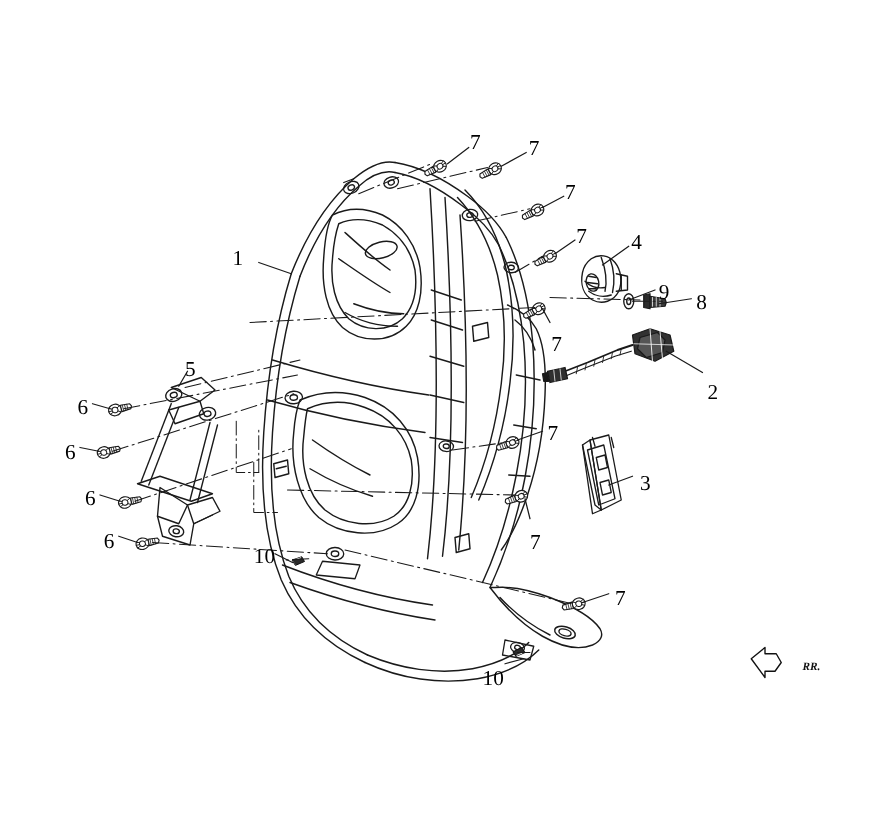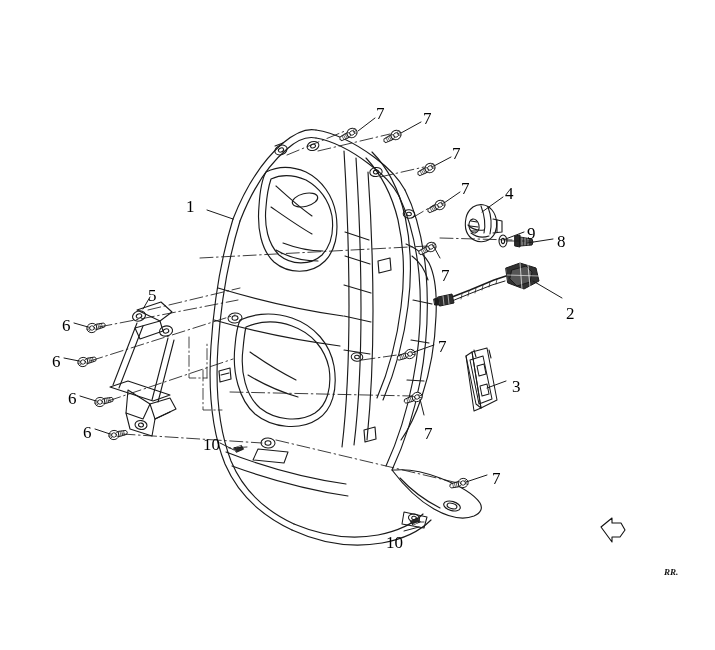--- a/index.html
+++ b/index.html
@@ -381,15 +381,15 @@
       <div class="callout-label" style="left: 68px; top: 390px;">6</div>
       <div class="callout-label" style="left: 83px; top: 424px;">6</div>
       <div class="callout-label" style="left: 438px; top: 338px;">7</div>
       <div class="callout-label" style="left: 512px; top: 378px;">3</div>
       <div class="callout-label" style="left: 424px; top: 425px;">7</div>
       <div class="callout-label" style="left: 203px; top: 436px;">10</div>
       <div class="callout-label" style="left: 492px; top: 470px;">7</div>
       <div class="callout-label" style="left: 386px; top: 534px;">10</div>
     </div>
 
-  <div class="dir-label" id="dir-label" style="left: 664px; top: 528px; margin-top: 39px;">RR.</div>
+  <div class="dir-label" id="dir-label" style="left: 642px; top: 528px;">RR.</div>
 
 </div>
 
 </body></html>

